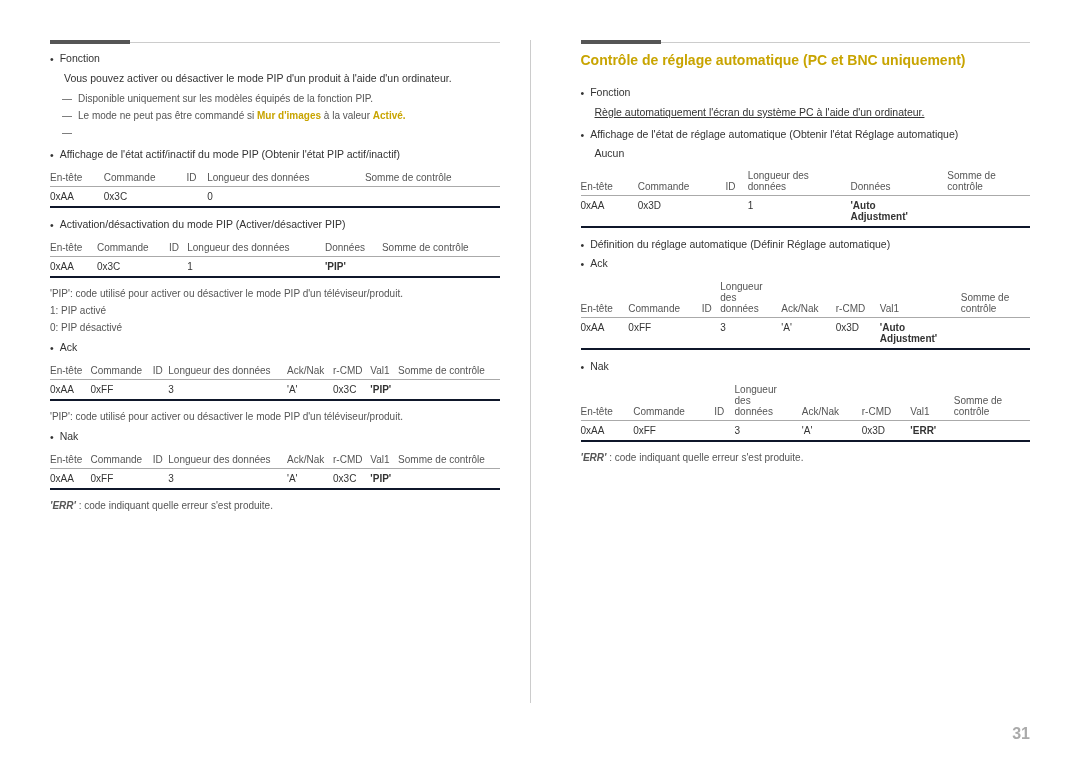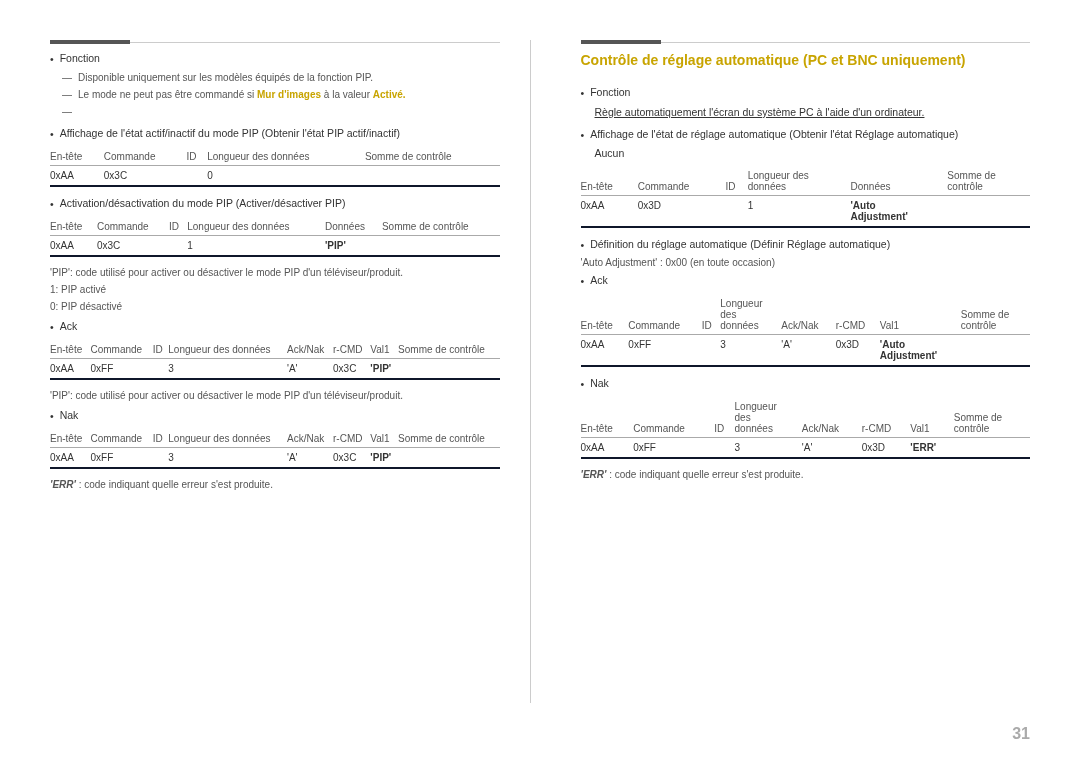--- a/index.html
+++ b/index.html
@@ -134,20 +134,21 @@
     <div class="top-bar">
       <div class="top-bar-left"></div>
       <div class="top-bar-right"></div>
     </div>
 
 
     <div class="mini-bullet">
       <span class="bullet-dot">•</span>
       <span>Fonction</span>
     </div>
+    <div style="margin-left:14px; font-size:10.5px; margin-bottom:6px; line-height:1.4;">Vous pouvez activer ou désactiver le mode PIP d'un produit à l'aide d'un ordinateur.</div>
 
     <div class="em-dash-item">
       <span class="em-dash">—</span>
       <span style="color:#555;font-size:10px;">Disponible uniquement sur les modèles équipés de la fonction PIP.</span>
     </div>
     <div class="em-dash-item">
       <span class="em-dash">—</span>
       <span style="color:#555;font-size:10px;">Le mode ne peut pas être commandé si <span class="highlight-gold">Mur d'images</span> à la valeur <span class="highlight-gold">Activé.</span></span>
     </div>
     <div class="em-dash-item">
@@ -325,21 +326,20 @@
           <td></td>
         </tr>
       </tbody>
     </table>
 
     <div class="mini-bullet" style="margin-top:4px;">
       <span class="bullet-dot">•</span>
       <span>Définition du réglage automatique (Définir Réglage automatique)</span>
     </div>
 
-    <div class="note-text" style="margin-top:6px;">'Auto Adjustment' : 0x00 (en toute occasion)</div>
 
     <div class="mini-bullet" style="margin-top:6px;">
       <span class="bullet-dot">•</span>
       <span>Ack</span>
     </div>
 
     <table class="data-table">
       <thead>
         <tr>
           <th>En-tête</th>

